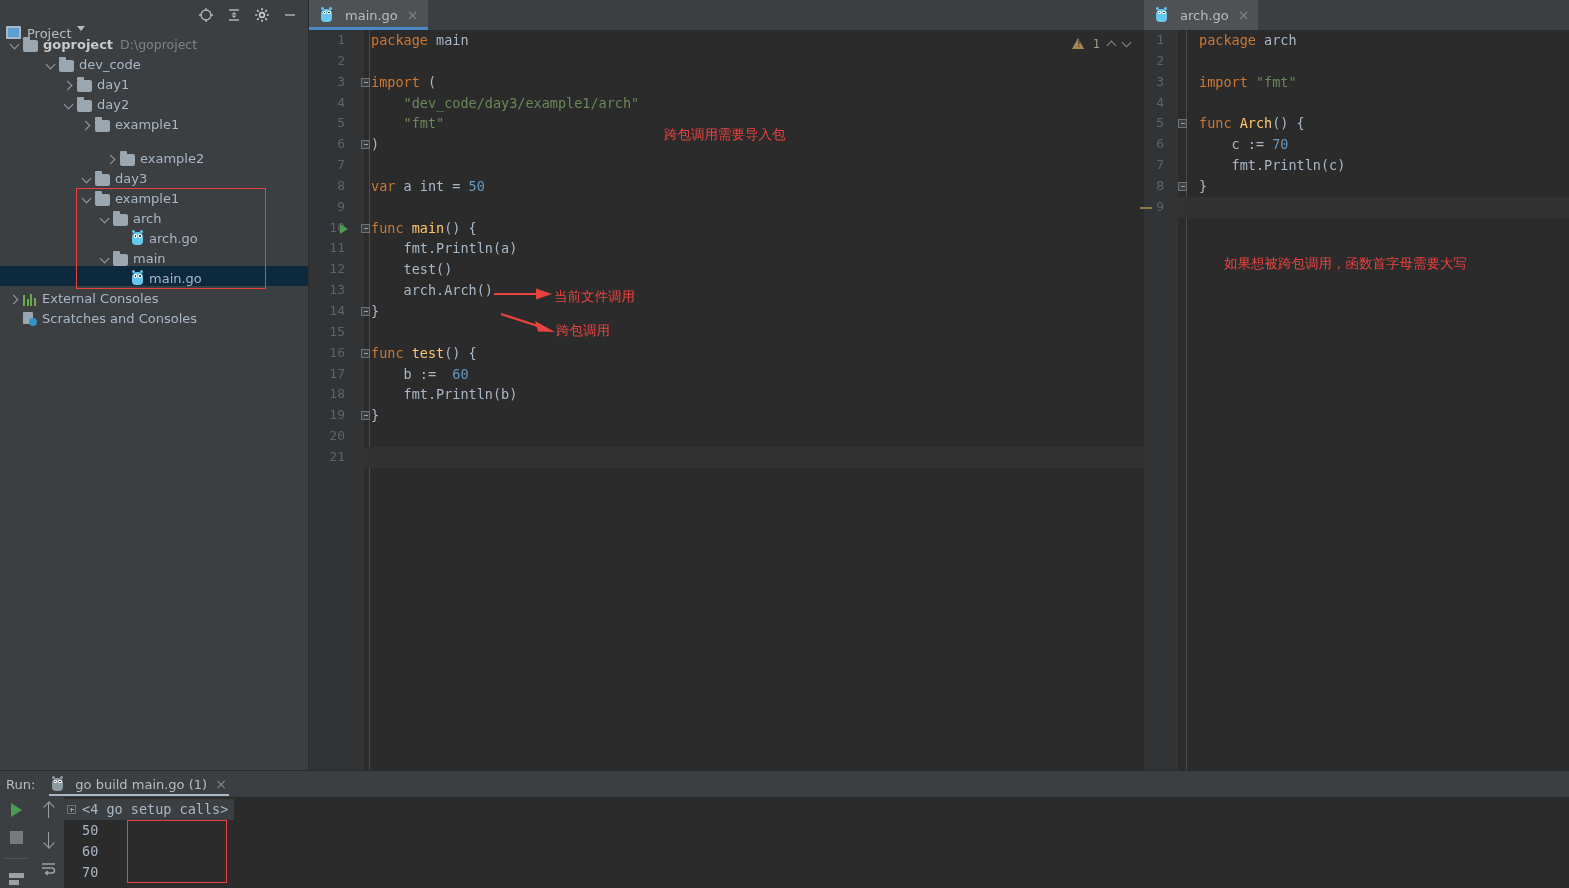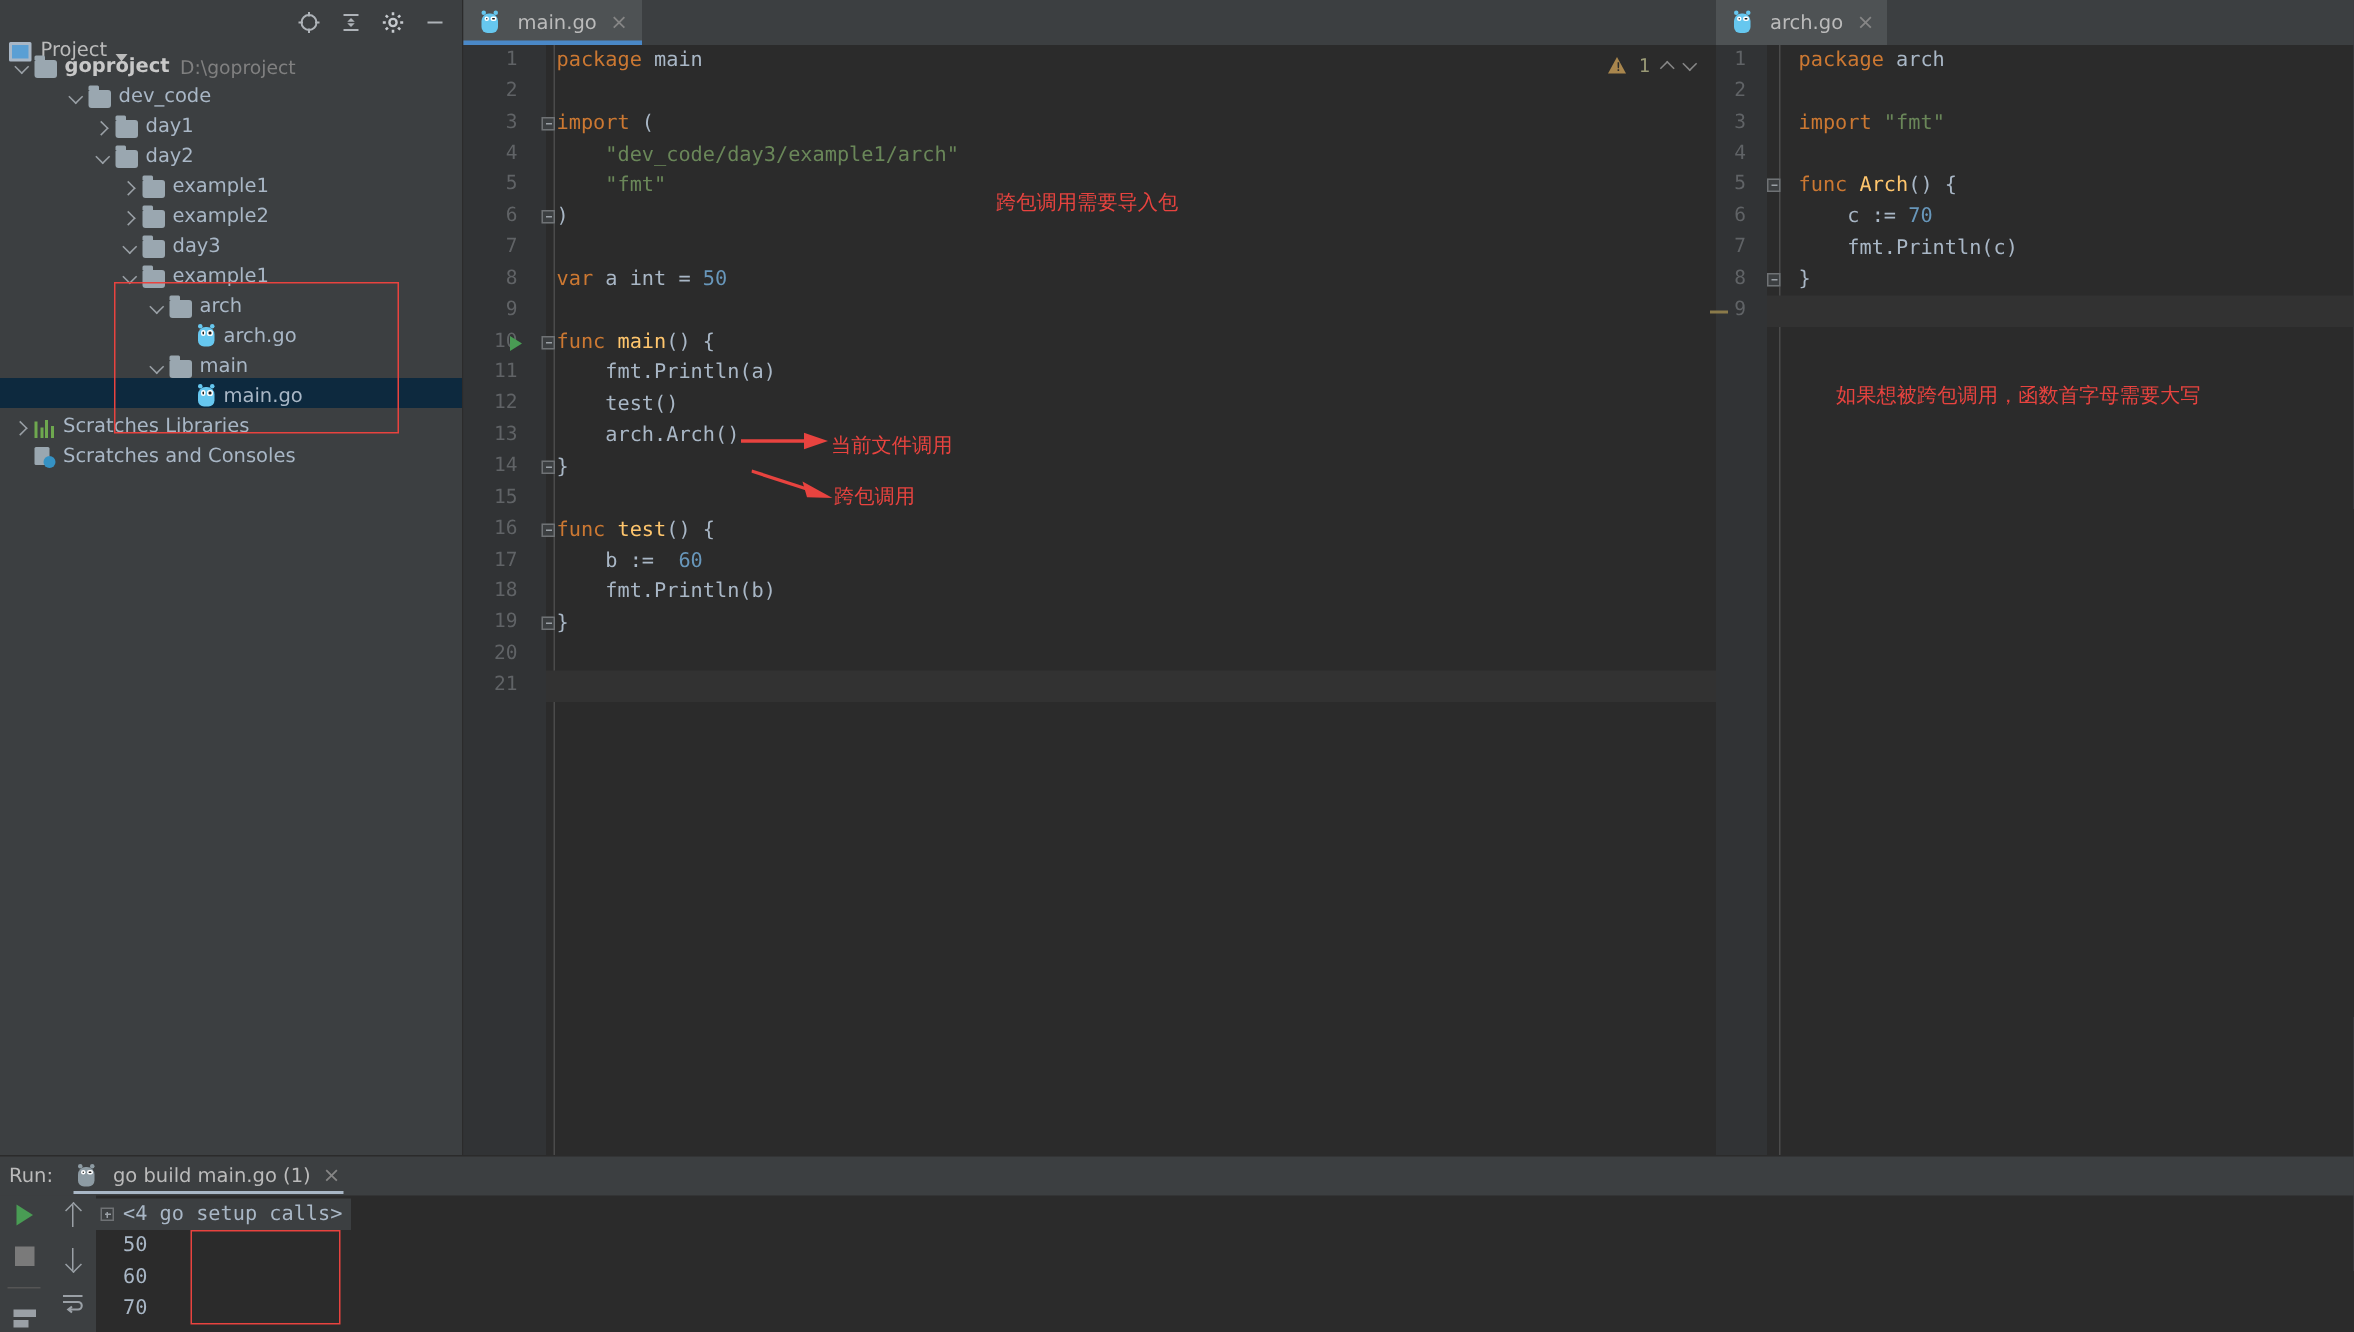--- a/index.html
+++ b/index.html
@@ -13,21 +13,21 @@
 
   
   .project-panel {
     position: absolute; left: 0; top: 0; width: 309px; height: 770px;
     background: #3c3f41; border-right: 1px solid #2b2b2b;
   }
   .project-header {
     height: 30px; display: flex; align-items: center; padding: 0 6px;
     background: #3c3f41;
   }
-  .ph-left { display: flex; align-items: flex-end; gap: 6px; flex: 1; margin-top: 36px; }
+  .ph-left { display: flex; align-items: flex-start; gap: 6px; flex: 1; margin-top: 36px; }
   .ph-icon {
     width: 15px; height: 13px; border: 2px solid #a9b7c6; border-radius: 1px;
     background: #5a9fd4; box-sizing: border-box;
   }
   .ph-title { color: #bbbbbb; font-size: 13px; }
   .caret-dn {
     width: 0; height: 0; border-left: 4px solid transparent;
     border-right: 4px solid transparent; border-top: 5px solid #bbbbbb;
   }
   .ph-tools { display: flex; align-items: center; gap: 12px; padding-right: 4px; }
@@ -292,21 +292,21 @@
           <span class="folder"></span>
           <span class="node-label">day2</span>
         </div>
         <div class="tree-row" style="padding-left: 80px;">
           <span class="tw">
             <i class="chev right"></i>
           </span>
           <span class="folder"></span>
           <span class="node-label">example1</span>
         </div>
-        <div class="tree-row" style="padding-left: 80px;">
+        <div class="tree-row" style="padding-left: 105px; margin-top: 14px;">
           <span class="tw">
             <i class="chev right"></i>
           </span>
           <span class="folder"></span>
           <span class="node-label">example2</span>
         </div>
         <div class="tree-row" style="padding-left: 80px;">
           <span class="tw">
             <i class="chev down"></i>
           </span>
@@ -359,21 +359,21 @@
         <div class="tree-row" style="padding-left: 8px;">
           <span class="tw">
             <i class="chev right"></i>
           </span>
           <span class="libs-icon">
             <i style="height:11px"></i>
             <i style="height:7px"></i>
             <i style="height:12px"></i>
             <i style="height:8px"></i>
           </span>
-          <span class="node-label">Scratches Libraries</span>
+          <span class="node-label">External Consoles</span>
         </div>
         <div class="tree-row" style="padding-left: 8px;">
           <span class="tw"></span>
           <span class="scratch-icon">
             <span class="pg"></span>
             <span class="clk"></span>
           </span>
           <span class="node-label">Scratches and Consoles</span>
         </div>
       </div>

